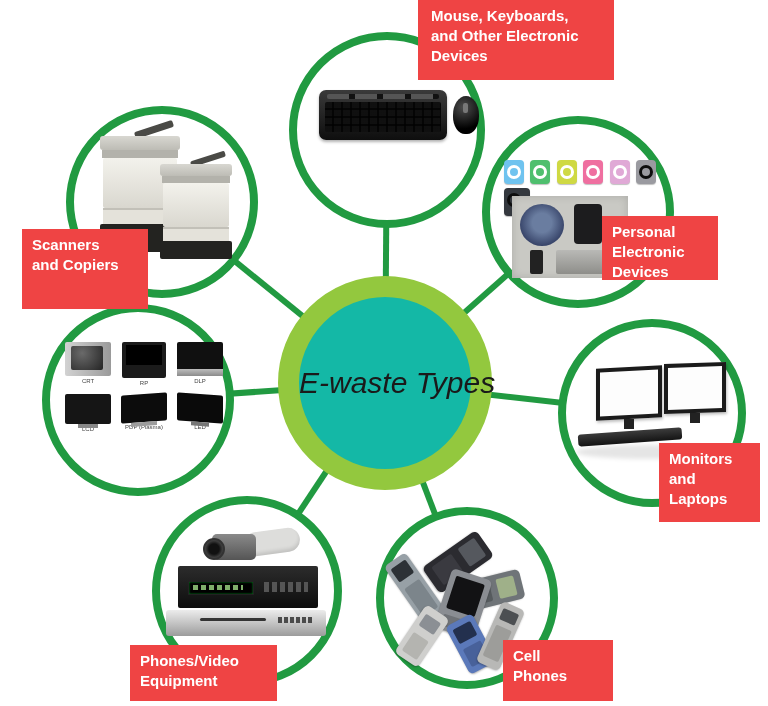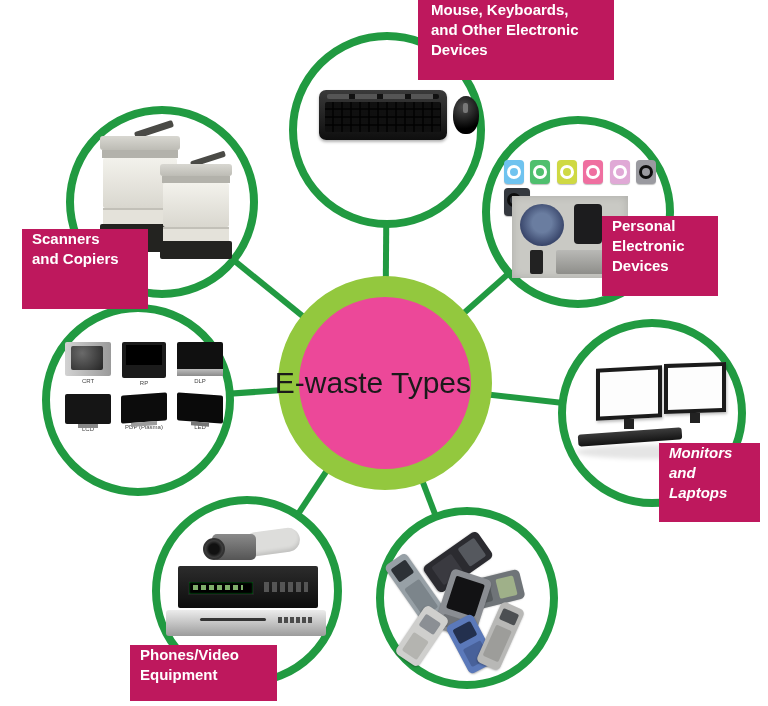--- a/index.html
+++ b/index.html
@@ -2,26 +2,26 @@
 <html><head>
 <meta charset="utf-8">
 <style>
   html,body{margin:0;padding:0;background:#fff;}
   #stage{position:relative;width:768px;height:706px;background:#fff;overflow:hidden;
          font-family:"Liberation Sans",sans-serif;}
   svg.lines{position:absolute;left:0;top:0;z-index:0;}
   .node-circle{position:absolute;box-sizing:border-box;border:8px solid #219a41;
                border-radius:50%;background:#fff;z-index:1;}
   .center-circle{position:absolute;box-sizing:border-box;border:21px solid #93c83e;
-                 border-radius:50%;background:#ec4899;z-index:2;display:flex;
-                 align-items:center;justify-content:flex-end;}
+                 border-radius:50%;background:#14b8a6;z-index:2;display:flex;
+                 align-items:center;justify-content:flex-start;font-style:italic;}
   .center-label{font-size:30px;color:#1a1a1a;white-space:nowrap;letter-spacing:0px;}
-  .label-box{position:absolute;background:#be185d;color:#fff;font-weight:bold;
+  .label-box{position:absolute;background:#ef4444;color:#fff;font-weight:bold;
              font-size:15px;line-height:1.32;z-index:3;box-sizing:border-box;
-             padding:0 10px;white-space:pre-line;}
+             padding:6px 10px;white-space:pre-line;}
   .art{position:absolute;inset:0;}
   .a{position:absolute;}
 
   
   .kb-body{left:22px;top:50px;width:128px;height:50px;border-radius:7px;
            background:linear-gradient(#3a3a3a,#0e0e0e);box-shadow:0 2px 3px rgba(0,0,0,.3);}
   .kb-keys{left:6px;top:12px;width:116px;height:30px;border-radius:2px;
            background-image:repeating-linear-gradient(90deg,#3f3f3f 0 7px,#141414 7px 9px),
                             repeating-linear-gradient(0deg,#3f3f3f 0 6px,#141414 6px 8px);
            background-blend-mode:multiply;}
@@ -281,24 +281,26 @@
     </div>
   </div>
 
   <div class="center-circle" style="left:278px;top:276px;width:214px;height:214px;">
     <span class="center-label">E-waste Types</span>
   </div>
 
   <div class="label-box" style="left:418px;top:0;width:196px;height:80px;padding-left:13px;">Mouse, Keyboards,
 and Other Electronic
 Devices</div>
-  <div class="label-box" style="left:602px;top:216px;width:116px;height:80px;">Personal
+  <div class="label-box" style="left:602px;top:216px;width:116px;height:64px;">Personal
 Electronic
 Devices</div>
-  <div class="label-box" style="left:659px;top:443px;width:101px;height:79px;font-style:italic;">Monitors
+  <div class="label-box" style="left:659px;top:443px;width:101px;height:79px;">Monitors
 and
 Laptops</div>
+  <div class="label-box" style="left:503px;top:640px;width:110px;height:61px;">Cell
+Phones</div>
   <div class="label-box" style="left:130px;top:645px;width:147px;height:56px;">Phones/Video
 Equipment</div>
   <div class="label-box" style="left:22px;top:229px;width:126px;height:80px;">Scanners
 and Copiers</div>
 
 </div>
 
 </body></html>

